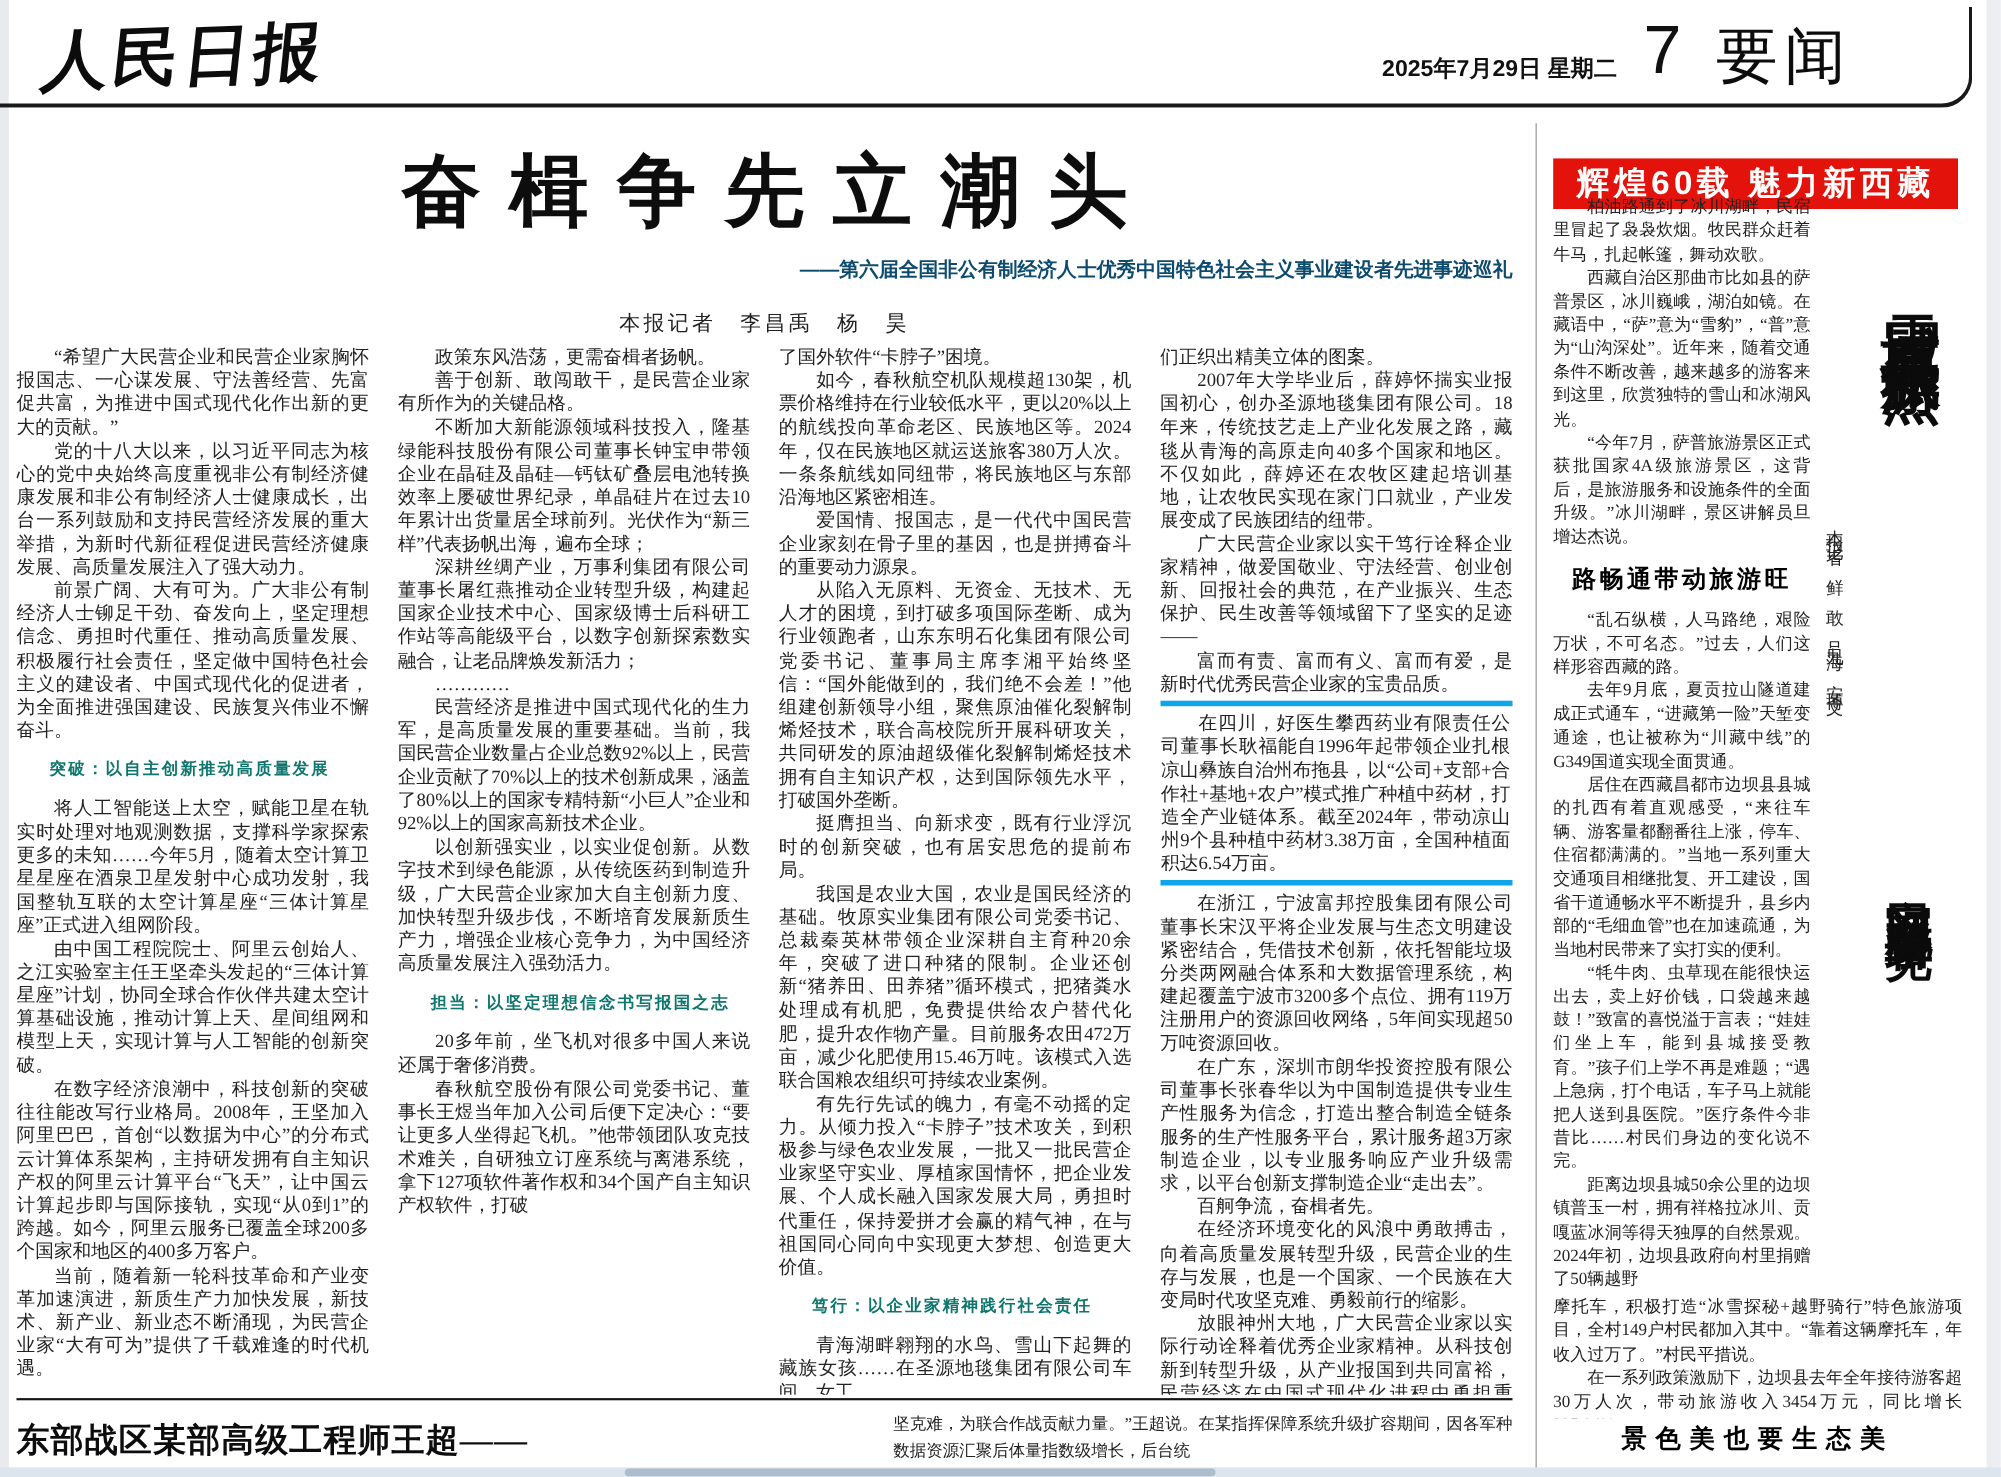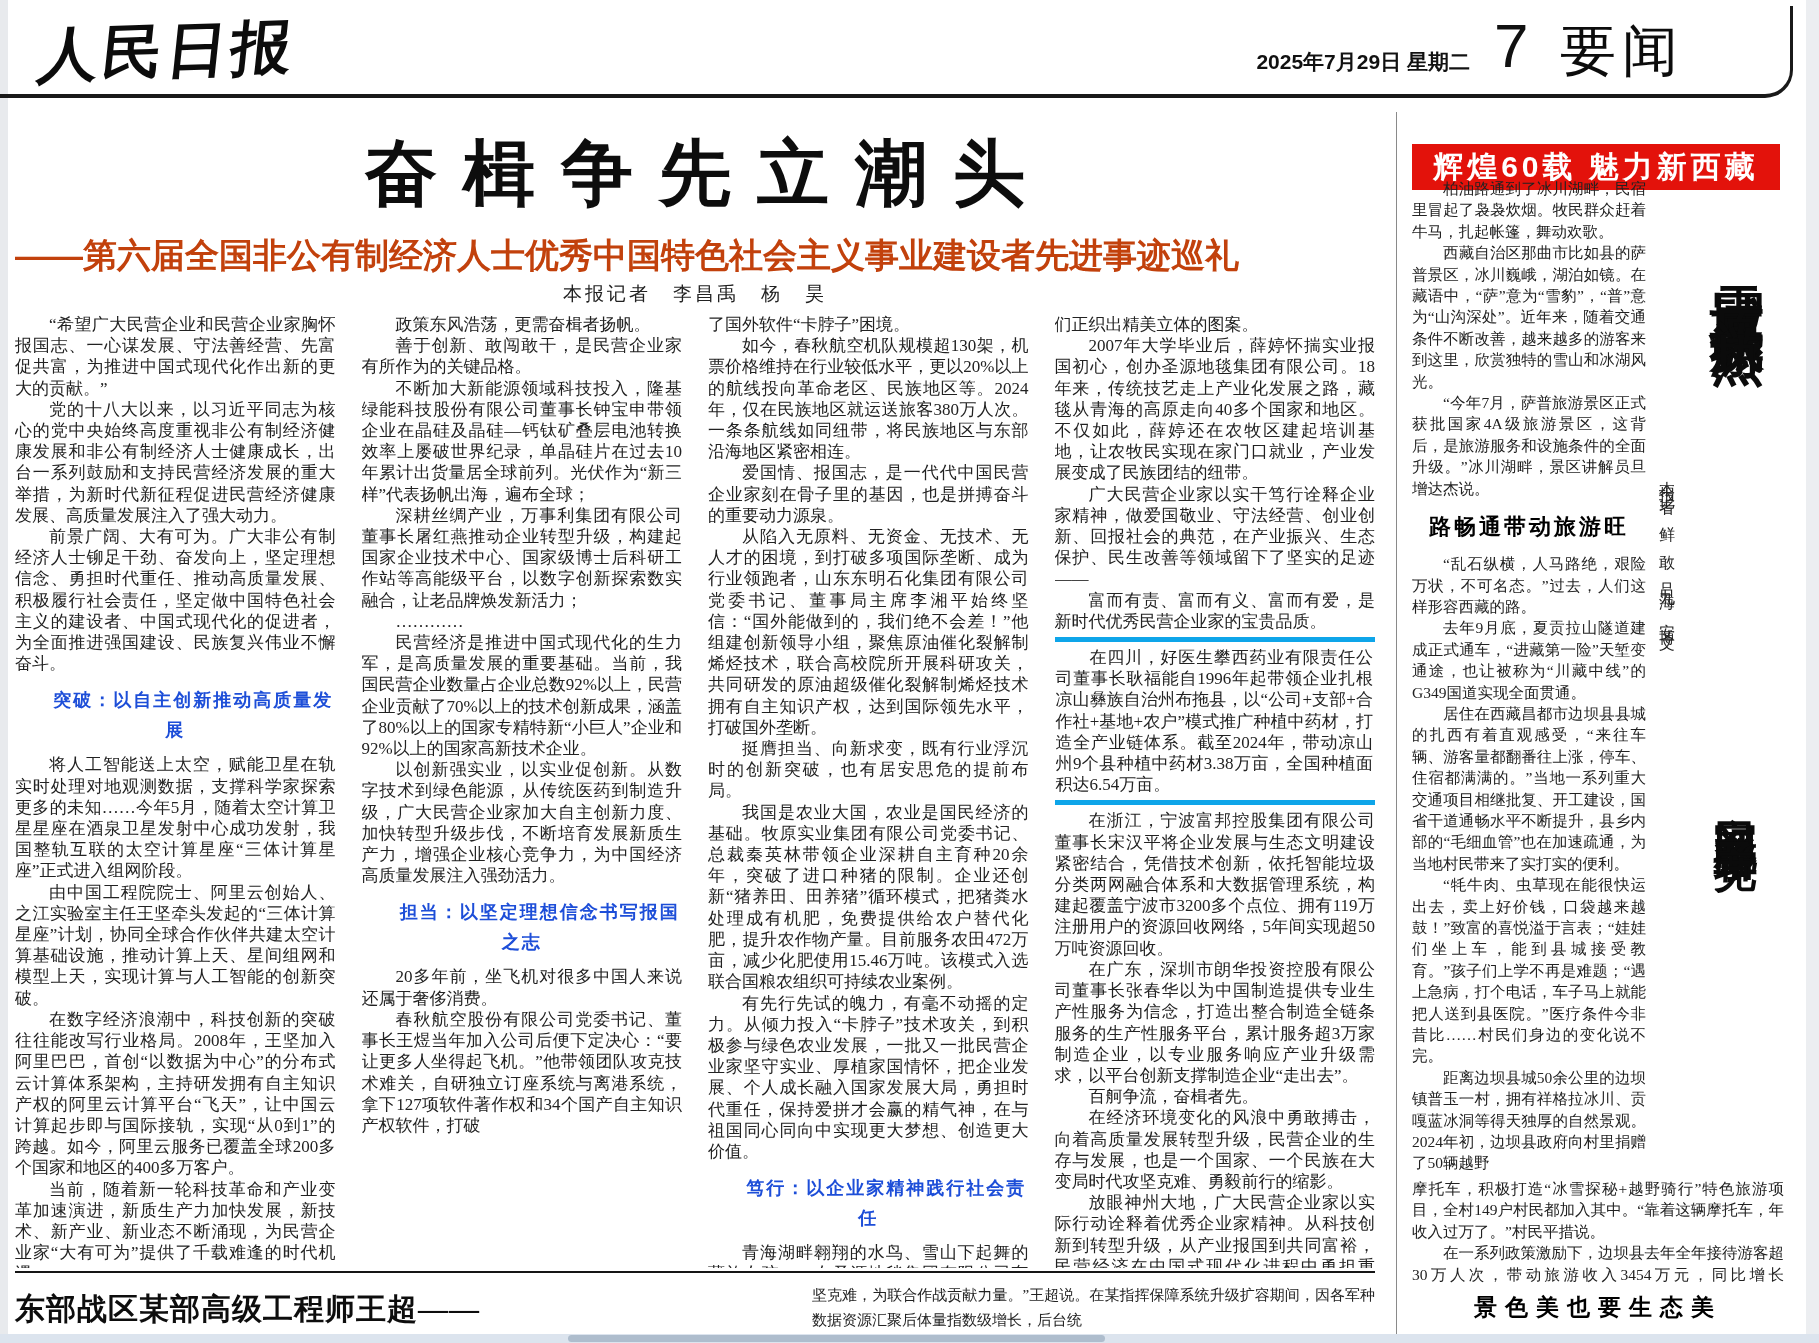--- a/index.html
+++ b/index.html
@@ -36,40 +36,40 @@
     font-family:"Liberation Serif", serif; color:#0c0c0c; letter-spacing:6px;
   }
 
   
   .main-title {
     position:absolute; left:15px; top:126px; width:1360px; text-align:center;
     font-family:"Liberation Sans", sans-serif; font-weight:900; font-size:72px;
     letter-spacing:26px; text-indent:26px; color:#0d0d0d; white-space:nowrap;
   }
   .subtitle {
-    position:absolute; left:15px; top:233px; width:1360px; text-align:left;
-    font-family:"Liberation Sans", sans-serif; font-weight:700; font-size:34px; color:#c2410c;
+    position:absolute; left:15px; top:233px; width:1360px; text-align:right;
+    font-family:"Liberation Sans", sans-serif; font-weight:700; font-size:18px; color:#0c4a6e;
   }
   .byline {
     position:absolute; left:15px; top:281px; width:1360px; text-align:center;
     font-size:19px; letter-spacing:3px; color:#222;
   }
   .columns {
     position:absolute; left:15px; top:314px; width:1360px; height:954px;
     display:flex; gap:26px; overflow:hidden;
   }
   .col { flex:1 1 0; text-align:justify; overflow:hidden; }
   .para, .para-cont {
     font-size:17px; line-height:21.2px; color:#222; text-align:justify;
   }
   .para { text-indent:2em; }
   .col-heading {
-    font-family:"Liberation Sans", sans-serif; font-weight:700; font-size:18px;
-    line-height:30px; letter-spacing:2px; color:#1d4ed8; text-indent:2em;
-    margin:11px 0 9px 0; text-align:center;
+    font-family:"Liberation Sans", sans-serif; font-weight:700; font-size:15px;
+    line-height:30px; letter-spacing:2px; color:#0f766e; text-indent:2em;
+    margin:11px 0 9px 0; text-align:left;
   }
   .red-box {
     border:5px solid #0ea5e9; margin:5px -12px 5px -13px; padding:5px 9px;
   }
   .red-box .para { text-indent:2em; }
 
   .v-divider { position:absolute; left:1396px; top:112px; width:1px; height:1231px; background:#8a8a8a; }
 
   
   .banner {

